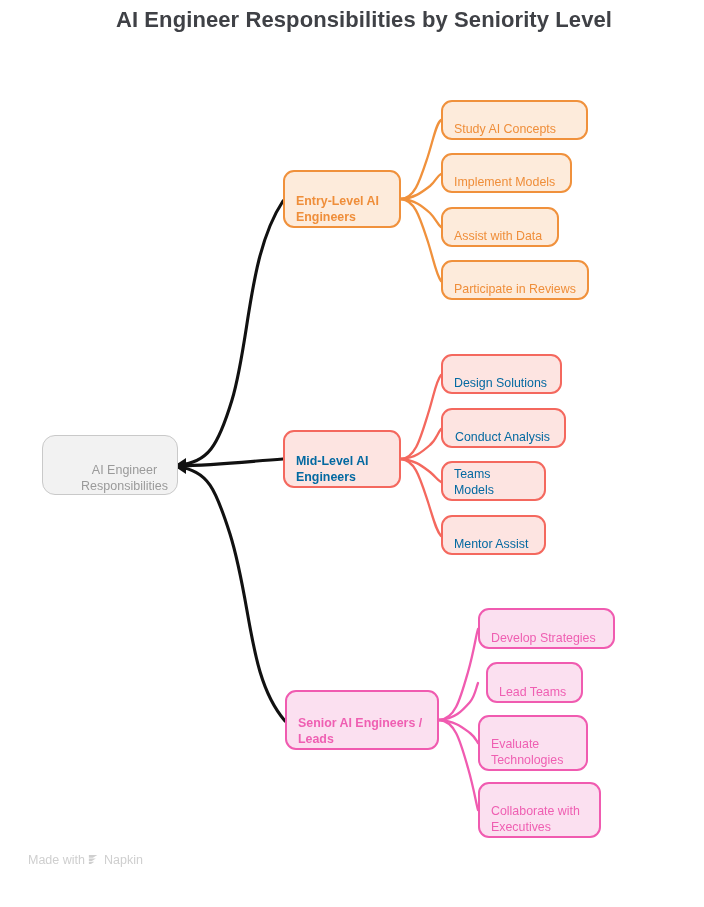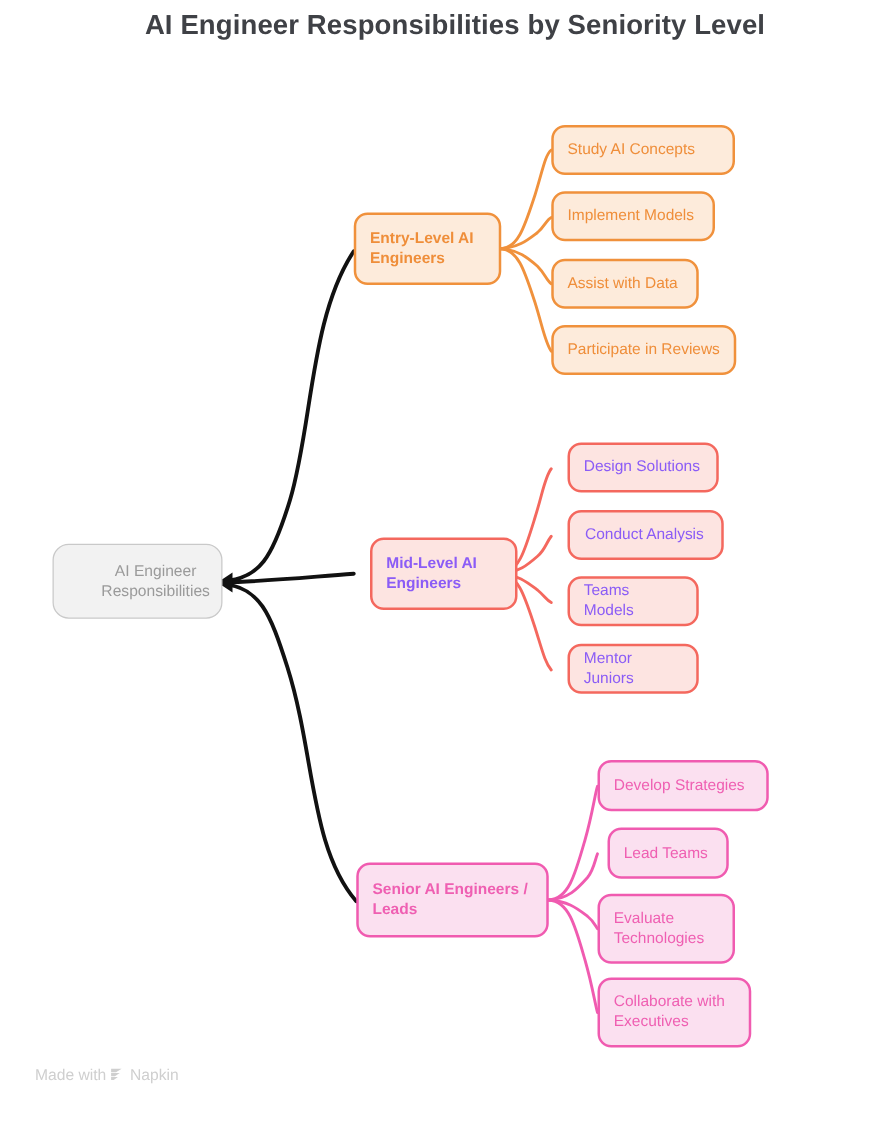--- a/index.html
+++ b/index.html
@@ -45,21 +45,21 @@
     width: 704px;
     height: 907px;
     pointer-events: none;
   }
 
   
   .node {
     position: absolute;
     box-sizing: border-box;
     display: flex;
-    align-items: center;
+    align-items: flex-end;
     border-radius: 11px;
     border-style: solid;
     padding: 0 11px;
     line-height: 1.28;
   }
   .node span { display: block; }
 
   .node.root {
     background: #f2f2f2;
     border-color: #c9c9c9;
@@ -76,21 +76,21 @@
     font-size: 12.4px;
     font-weight: bold;
   }
   .node.leaf {
     border-width: 2.2px;
     font-size: 12.4px;
     font-weight: normal;
   }
 
   .c-orange { background: #fdebdb; border-color: #f0913c; color: #ef8e3a; }
-  .c-red    { background: #fde4e1; border-color: #f4685e; color: #8b5cf6; margin-left: 13px; }
+  .c-red    { background: #fde4e1; border-color: #f4685e; color: #0369a1; }
   .c-pink   { background: #fbe0f0; border-color: #f05bb0; color: #ef5fb2; }
 
   
   .napkin {
     position: absolute;
     left: 28px;
     top: 852px;
     display: flex;
     align-items: center;
     gap: 2px;
@@ -183,21 +183,21 @@
   <div class="node leaf c-red" style="left:441px; top:354px; width:121px; height:40px;">
     <span>Design Solutions</span>
   </div>
   <div class="node leaf c-red" style="left:441px; top:408px; width:125px; height:40px;padding-left:12px;">
     <span>Conduct Analysis</span>
   </div>
   <div class="node leaf c-red" style="left:441px; top:461px; width:105px; height:40px;">
     <span>Teams Models</span>
   </div>
   <div class="node leaf c-red" style="left:441px; top:515px; width:105px; height:40px;">
-    <span>Mentor Juniors</span>
+    <span>Mentor Assist</span>
   </div>
 
   <div class="node branch c-pink" style="left:285px; top:690px; width:154px; height:60px;">
     <span>Senior AI Engineers / Leads</span>
   </div>
 
   <div class="node leaf c-pink" style="left:478px; top:608px; width:137px; height:41px;">
     <span>Develop Strategies</span>
   </div>
   <div class="node leaf c-pink" style="left:486px; top:662px; width:97px; height:41px;">

